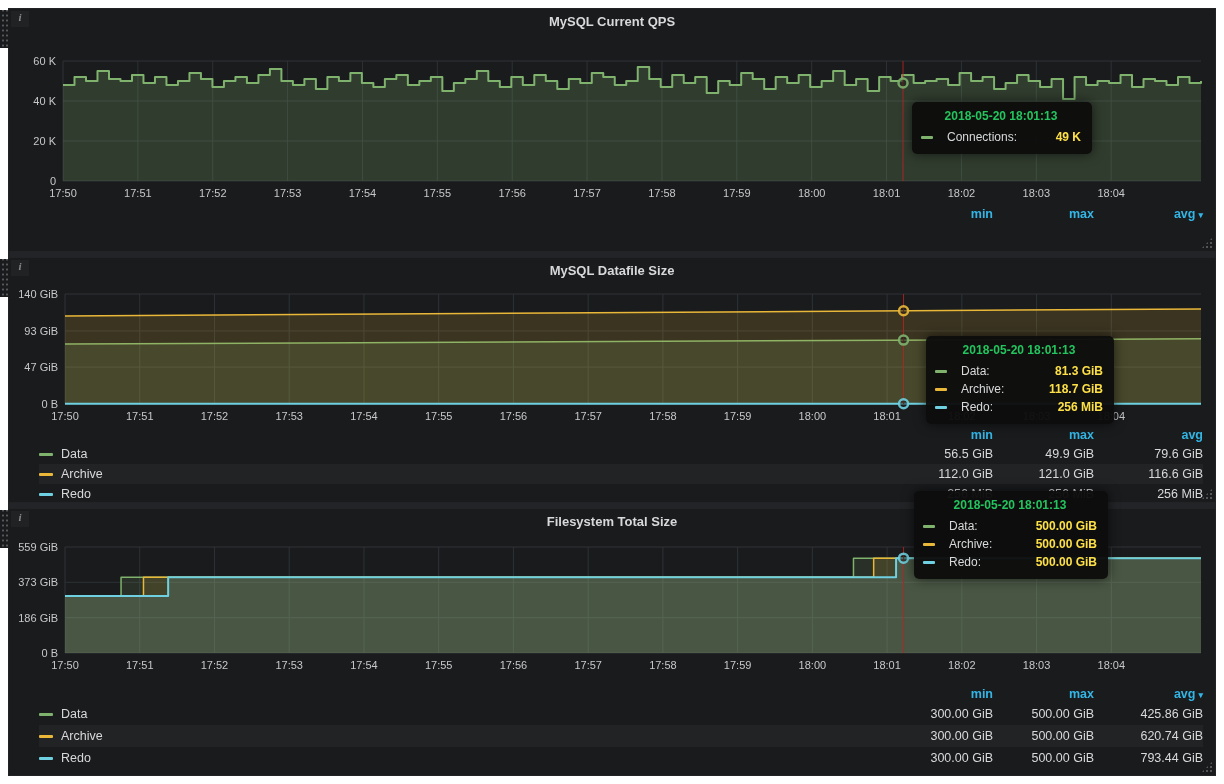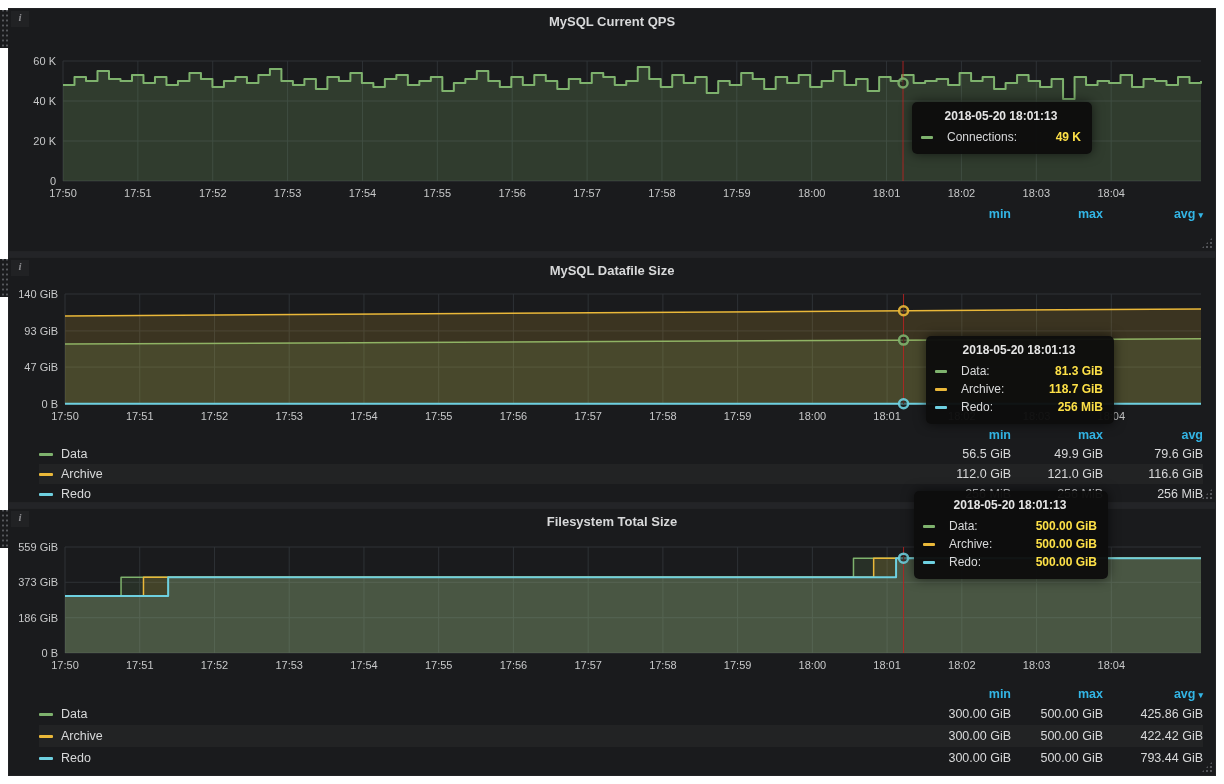--- a/index.html
+++ b/index.html
@@ -9,33 +9,33 @@
   .panel{position:relative;background:#1a1b1d;border:1px solid rgba(255,255,255,0.04);box-sizing:border-box;}
   .panel-header{height:24px;display:flex;align-items:center;justify-content:center;position:relative;}
   .panel-title{font-size:13px;font-weight:bold;color:#d8d9da;cursor:pointer;}
   .info-corner{position:absolute;left:2px;top:2px;width:18px;height:16px;color:#89898c;
     font-size:11px;font-weight:bold;font-family:"Liberation Serif",serif;font-style:italic;
     display:flex;align-items:flex-start;justify-content:center;background:rgba(255,255,255,0.03);}
   svg.chart{display:block;margin-left:6px;}
   .axis-text{fill:#c7c8c9;font-size:11px;font-family:"Liberation Sans",sans-serif;}
   
   .legend{padding:0 12px 0 30px;font-size:12.5px;color:#d8d9da;}
-  .lg-row{display:flex;align-items:center;}
+  .lg-row{display:flex;align-items:center;gap:9px;}
   .lg-row.stripe{background:rgba(255,255,255,0.035);}
   .lg-head{font-weight:bold;color:#33b5e5;}
   .lg-name{display:flex;align-items:center;cursor:pointer;}
   .lg-dash{display:inline-block;width:14px;height:3px;border-radius:1px;margin-right:8px;}
   .lg-spacer{flex:1;}
   .lg-cell{width:92px;text-align:right;white-space:nowrap;}
   .lg-cell.avgc{width:100px;}
   .caret{color:#33b5e5;font-size:9px;margin-left:3px;}
   
   .gtooltip{position:absolute;background:rgba(12,12,13,0.96);border-radius:5px;padding:7px 11px 8px 9px;
     box-shadow:0 0 12px rgba(0,0,0,0.6);font-size:12px;color:#d8d9da;z-index:30;}
-  .tt-time{font-weight:bold;text-align:center;color:#e5e5e5;padding-bottom:5px;white-space:nowrap;}
+  .tt-time{font-weight:bold;text-align:center;color:#22c55e;padding-bottom:5px;white-space:nowrap;}
   .tt-row{display:flex;align-items:center;height:18px;white-space:nowrap;}
   .tt-dash{display:inline-block;width:12px;height:3px;border-radius:1px;margin-right:6px;}
   .tt-label{margin-right:auto;padding-right:14px;margin-left:8px;}
   .tt-val{font-weight:bold;color:#fde047;}
   .tooltip-0{left:912px;top:102px;width:160px;}
   .tooltip-1{left:926px;top:336px;width:168px;}
   .tooltip-2{left:914px;top:491px;width:174px;}
   
   .drag-tab{position:absolute;left:0;width:9px;height:38px;background:#1a1b1d;cursor:grab;
     background-image:radial-gradient(circle,#56585c 1px,transparent 1.2px);background-size:4px 5px;background-position:1px 3px;}
@@ -277,21 +277,21 @@
           <div class="lg-cell avgc">425.86 GiB</div>
         </div>
         <div class="lg-row stripe" style="height: 22px;">
           <div class="lg-name">
             <span class="lg-dash" style="background: rgb(234, 184, 57);"></span>
             <span>Archive</span>
           </div>
           <div class="lg-spacer"></div>
           <div class="lg-cell">300.00 GiB</div>
           <div class="lg-cell">500.00 GiB</div>
-          <div class="lg-cell avgc">422.42 GiB</div>
+          <div class="lg-cell avgc">620.74 GiB</div>
         </div>
         <div class="lg-row" style="height: 22px;">
           <div class="lg-name">
             <span class="lg-dash" style="background: rgb(110, 208, 224);"></span>
             <span>Redo</span>
           </div>
           <div class="lg-spacer"></div>
           <div class="lg-cell">300.00 GiB</div>
           <div class="lg-cell">500.00 GiB</div>
           <div class="lg-cell avgc">793.44 GiB</div>

